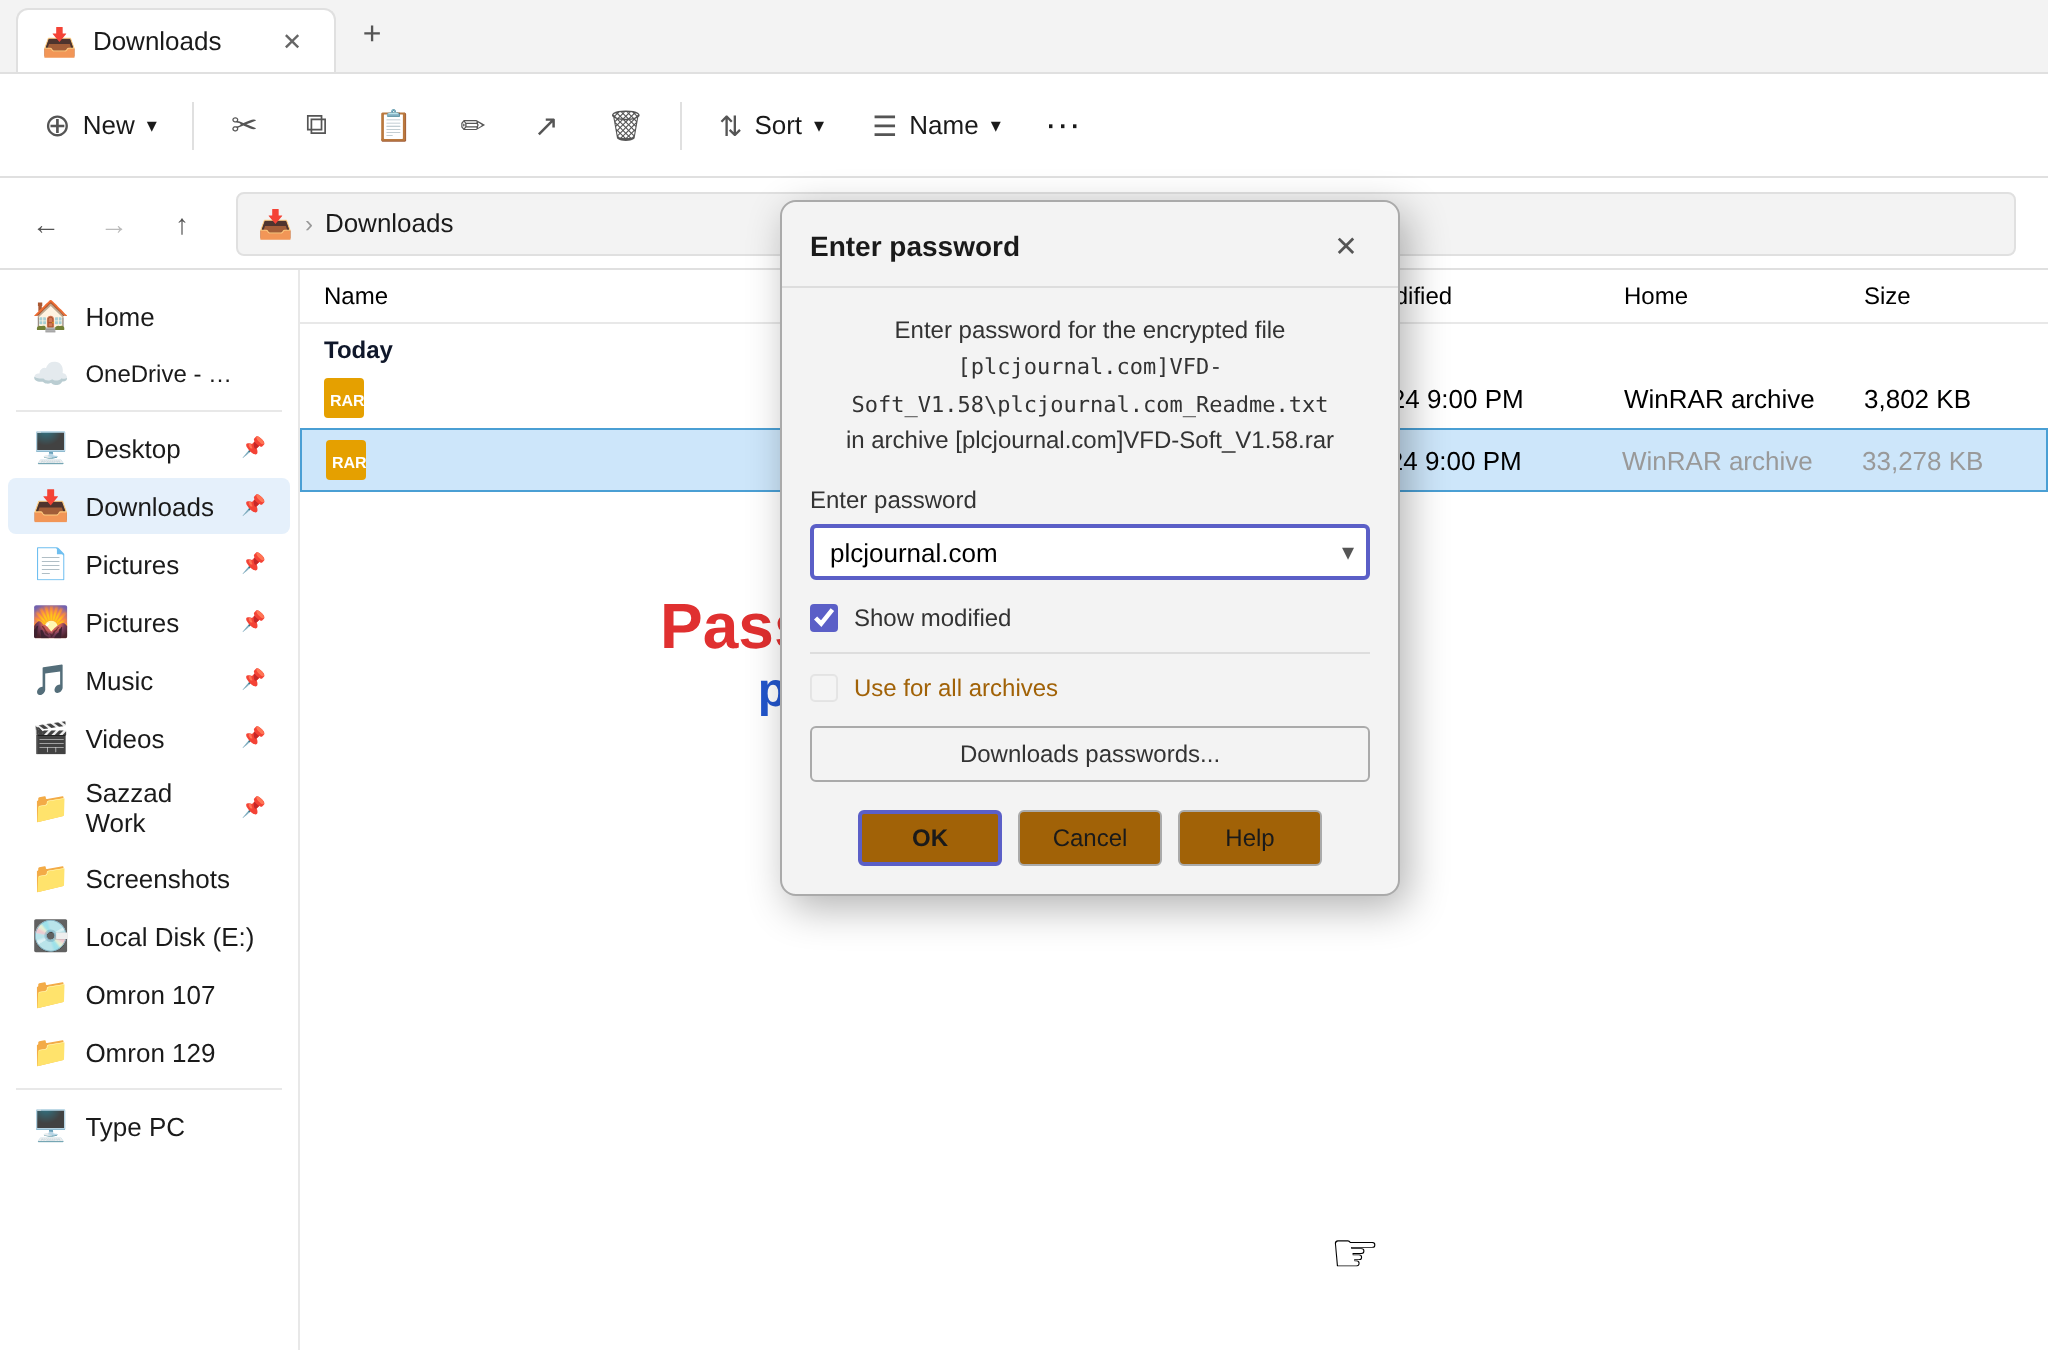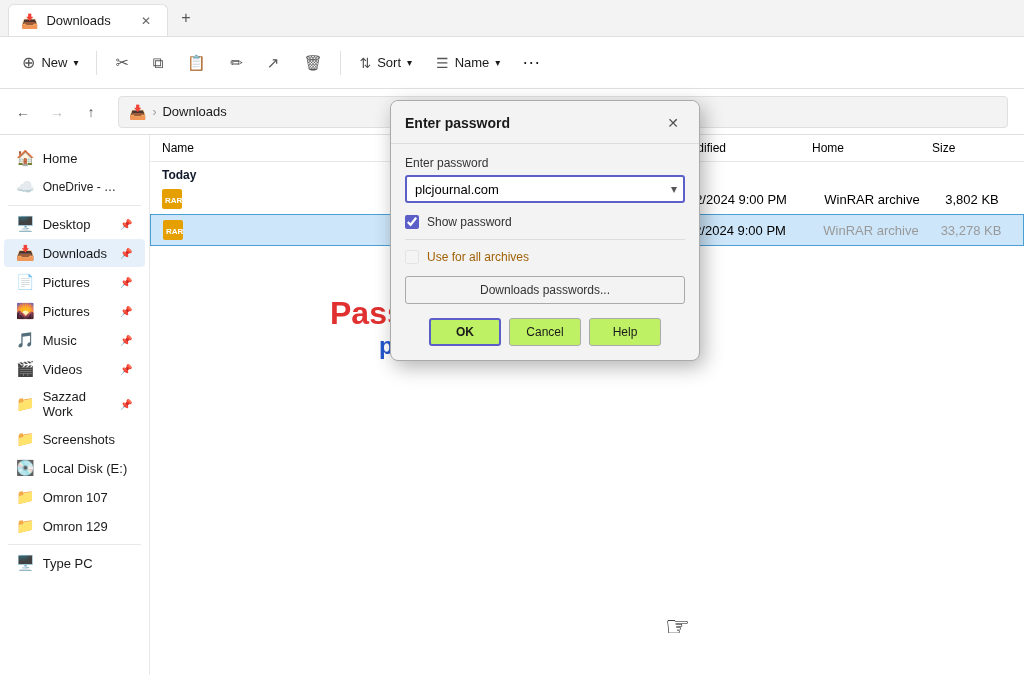--- a/index.html
+++ b/index.html
@@ -37,21 +37,21 @@
     .sidebar-item { display: flex; align-items: center; gap: 8px; padding: 5px 12px; cursor: pointer; border-radius: 4px; margin: 1px 4px; font-size: 13px; color: #1a1a1a; }
     .sidebar-item.active { background: #e5f0fb; }
     .sidebar-item .si-icon { font-size: 15px; flex-shrink: 0; }
     .sidebar-item .pin-icon { font-size: 10px; color: #888; margin-left: auto; }
     .sidebar-divider { height: 1px; background: #e8e8e8; margin: 4px 8px; }
 
     
     .content { flex: 1; background: #fff; display: flex; flex-direction: column; overflow: hidden; position: relative; }
     .content-header { display: grid; grid-template-columns: 1fr 160px 120px 80px; padding: 6px 12px; border-bottom: 1px solid #e8e8e8; color: #000000; font-size: 12px; }
     .content-header span { font-weight: 400; }
-    .file-row { display: grid; grid-template-columns: 1fr 160px 120px 80px; padding: 5px 12px; align-items: center; cursor: pointer; font-size: 13px; text-align: center; }
+    .file-row { display: grid; grid-template-columns: 1fr 160px 120px 80px; padding: 5px 12px; align-items: center; cursor: pointer; font-size: 13px; }
     .file-row.selected { background: #cde6fa; border: 1px solid #4a9fd4; }
     .file-name { display: flex; align-items: center; gap: 8px; }
     .file-icon { width: 20px; height: 20px; flex-shrink: 0; }
     .group-label { font-size: 12px; color: #0f172a; padding: 6px 12px 2px; font-weight: 600; }
 
     
     .overlay-text { position: absolute; left: 180px; top: 160px; pointer-events: none; }
     .password-extract { font-size: 32px; font-weight: 700; color: #e03030; font-family: Arial, sans-serif; }
     .plcjournal { font-size: 24px; font-weight: 600; color: #2255cc; font-family: Arial, sans-serif; text-align: center; }
 
@@ -69,21 +69,21 @@
     .dialog-input { width: 100%; height: 28px; border: 2px solid #5b5fc7; border-radius: 3px; padding: 0 30px 0 8px; font-size: 13px; background: #fff; outline: none; }
     .dialog-input-arrow { position: absolute; right: 8px; top: 50%; transform: translateY(-50%); color: #555; font-size: 12px; cursor: pointer; }
     .dialog-checkbox-row { display: flex; align-items: center; gap: 8px; margin-bottom: 10px; }
     .dialog-checkbox { width: 14px; height: 14px; accent-color: #5b5fc7; cursor: pointer; }
     .dialog-checkbox-label { font-size: 12px; color: #333; }
     .dialog-checkbox-row2 { display: flex; align-items: center; gap: 8px; margin-bottom: 12px; }
     .dialog-checkbox-disabled { width: 14px; height: 14px; opacity: 0.4; }
     .dialog-checkbox-label-dim { font-size: 12px; color: #a16207; }
     .dialog-organize-btn { width: 100%; height: 28px; border: 1px solid #aaa; border-radius: 3px; background: #f3f3f3; font-size: 12px; color: #333; cursor: pointer; margin-bottom: 14px; }
     .dialog-footer { display: flex; gap: 8px; justify-content: center; }
-    .dialog-btn { height: 28px; min-width: 72px; border: 1px solid #aaa; border-radius: 3px; font-size: 12px; cursor: pointer; background: #bef264; color: #1a1a1a; }
+    .dialog-btn { height: 28px; min-width: 72px; border: 1px solid #aaa; border-radius: 3px; font-size: 12px; cursor: pointer; background: #a16207; color: #1a1a1a; }
     .dialog-btn.primary { border: 2px solid #5b5fc7; font-weight: 600; }
     .dialog-divider { height: 1px; background: #ddd; margin: 10px 0; }
 
     
     .cursor { position: absolute; pointer-events: none; font-size: 28px; color: #000; z-index: 100; }
   </style>
 </head>
 <body>
 
 <div class="tab-bar">
@@ -261,30 +261,35 @@
 
 <div class="dialog-backdrop">
   <div class="dialog">
 
     <div class="dialog-titlebar">
       <span class="dialog-title">Enter password</span>
       <button class="dialog-close">✕</button>
     </div>
 
     <div class="dialog-body">
+      <div class="dialog-desc">
+        <span>Enter password for the encrypted file</span><br>
+        <span class="mono">[plcjournal.com]VFD-Soft_V1.58\plcjournal.com_Readme.txt</span><br>
+        <span>in archive [plcjournal.com]VFD-Soft_V1.58.rar</span>
+      </div>
 
       <div class="dialog-label">Enter password</div>
       <div class="dialog-input-wrap">
         <input class="dialog-input" type="text" value="plcjournal.com" style="">
         <span class="dialog-input-arrow">▾</span>
       </div>
 
       <div class="dialog-checkbox-row">
         <input type="checkbox" class="dialog-checkbox" checked="" style="">
-        <label class="dialog-checkbox-label">Show password</label>
+        <label class="dialog-checkbox-label">Show modified</label>
       </div>
 
       <div class="dialog-divider"></div>
 
       <div class="dialog-checkbox-row2">
         <input type="checkbox" class="dialog-checkbox-disabled" disabled="" style="">
         <label class="dialog-checkbox-label-dim">Use for all archives</label>
       </div>
 
       <button class="dialog-organize-btn">Downloads passwords...</button>

